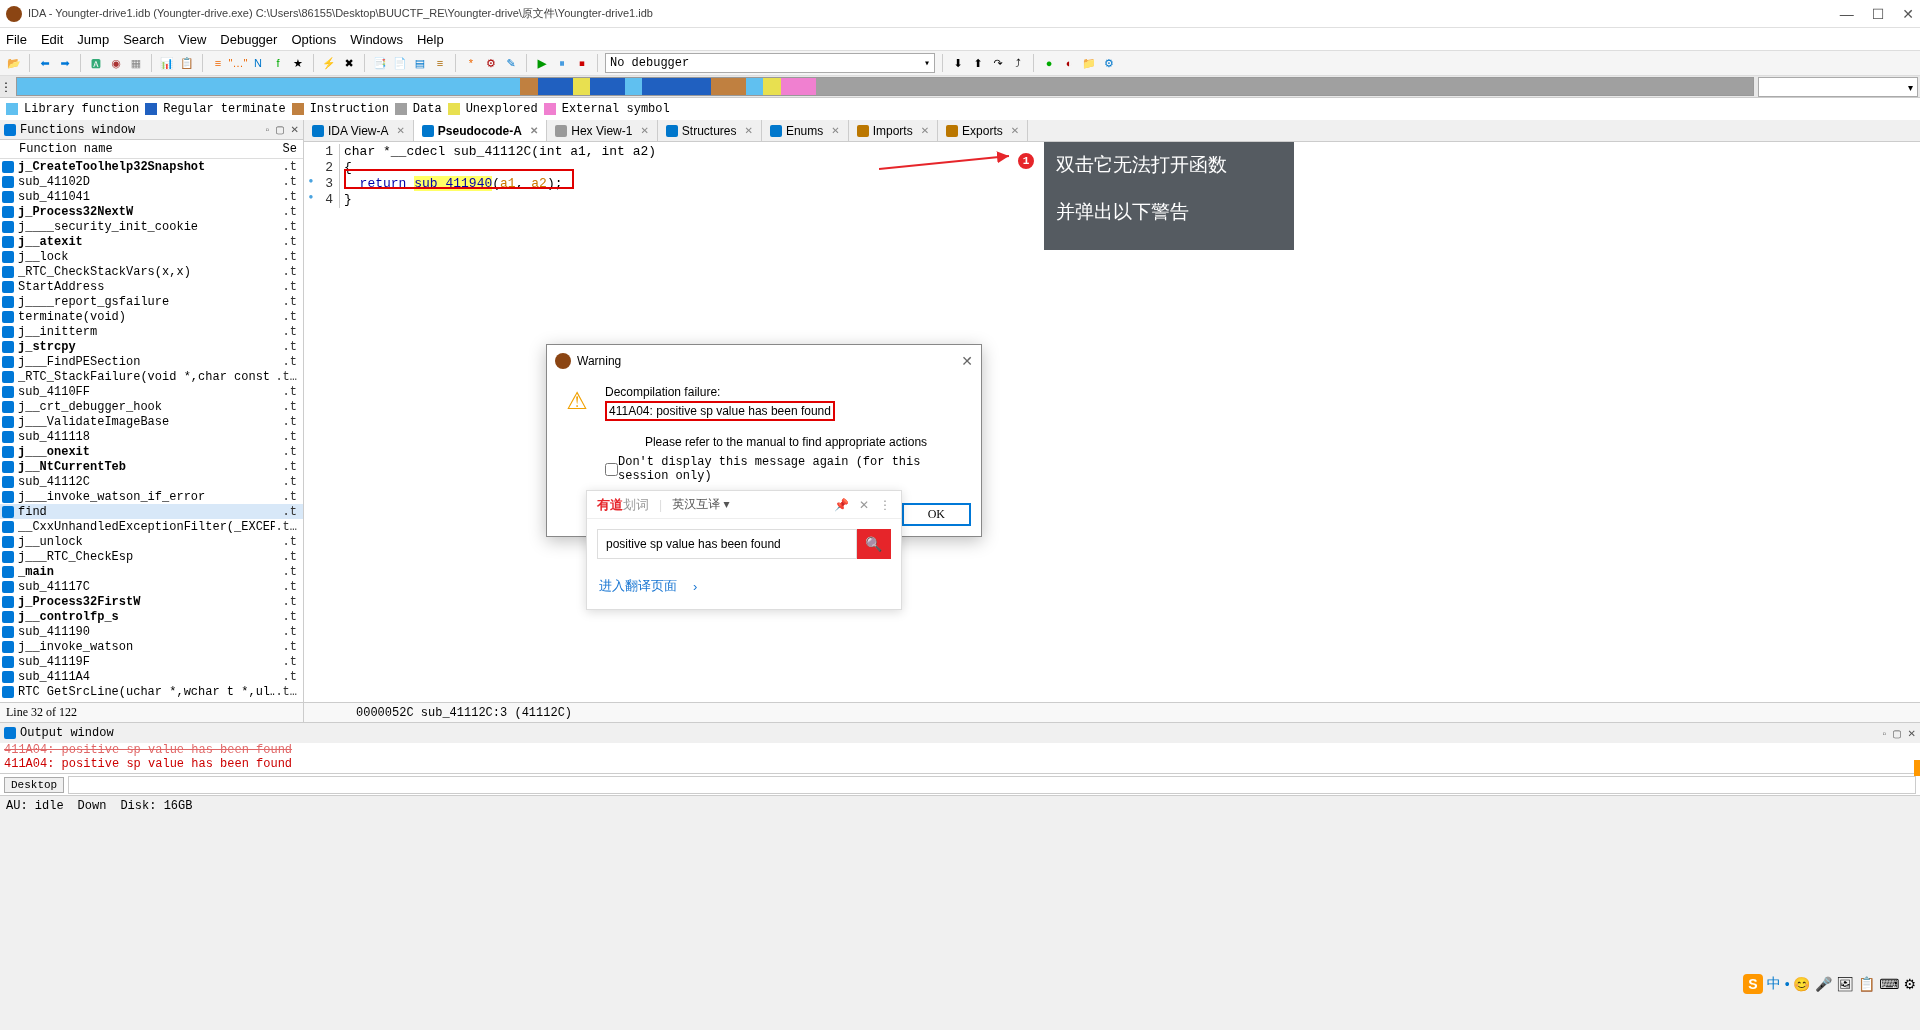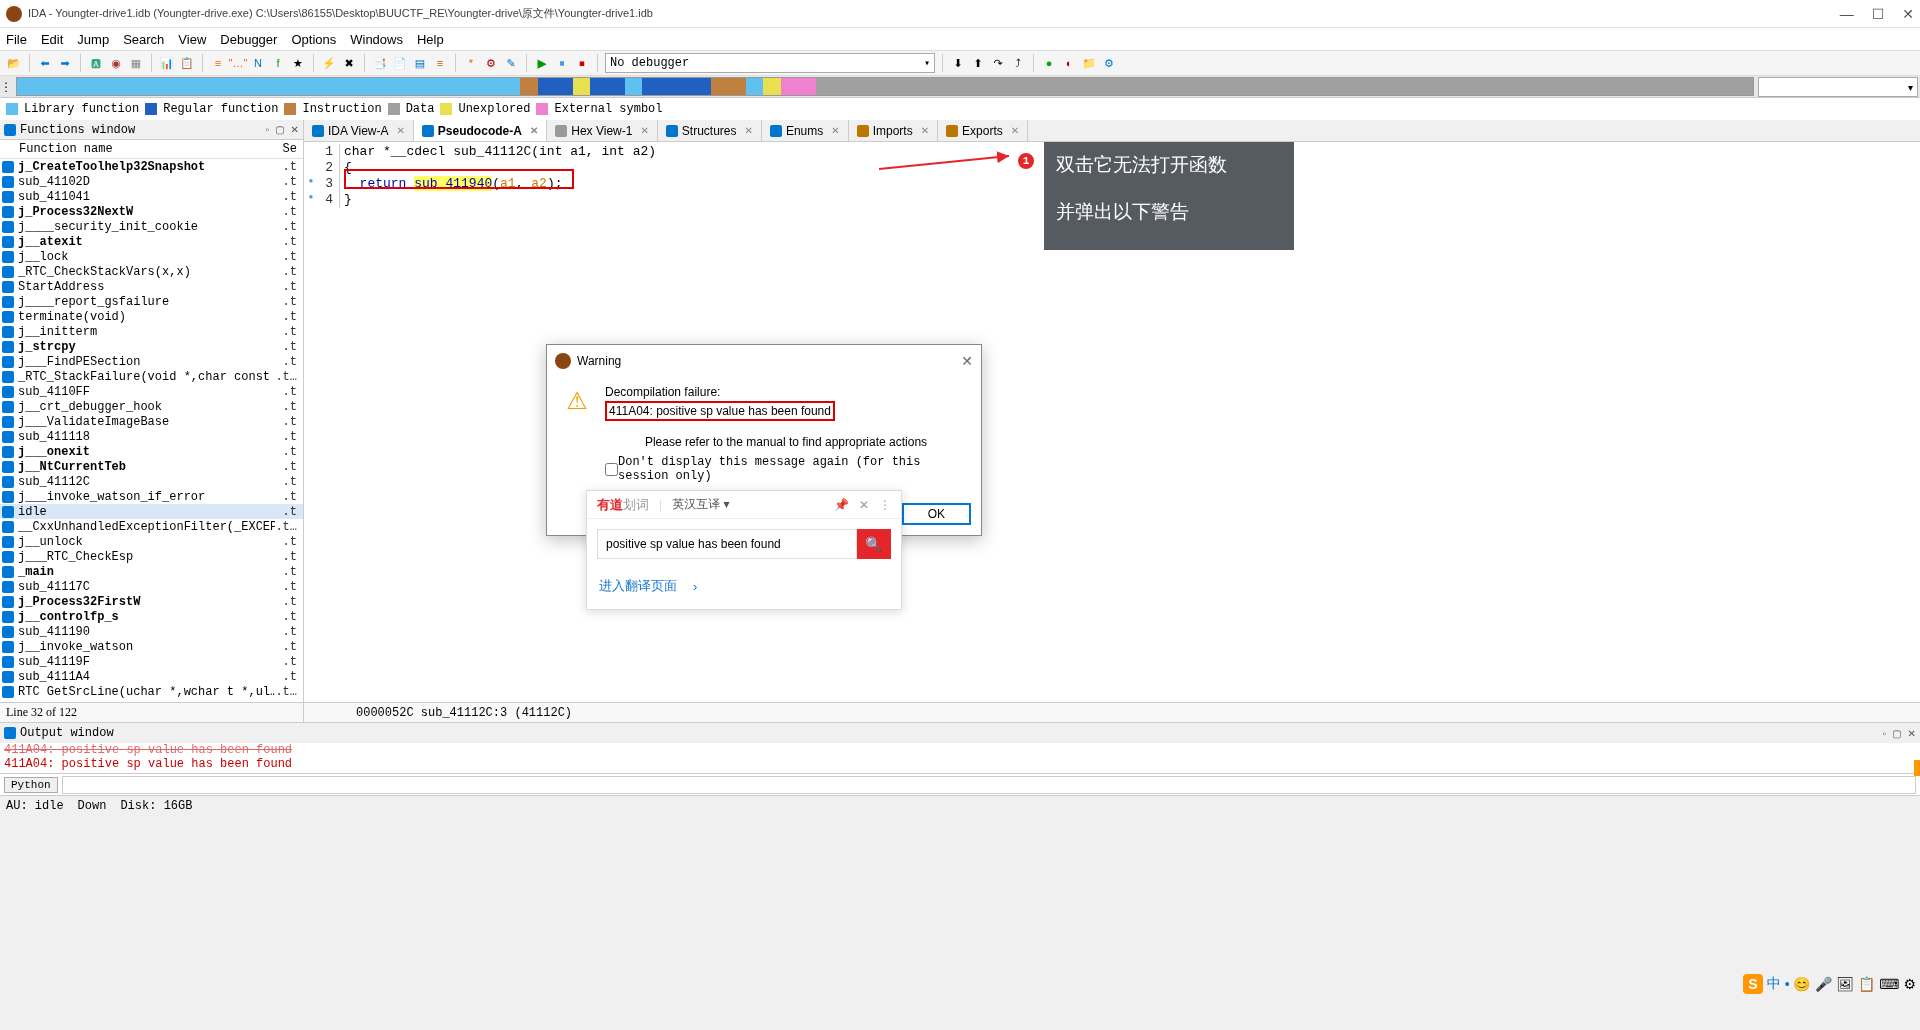--- a/index.html
+++ b/index.html
@@ -76,21 +76,21 @@
   .dlg-title .ico { width: 16px; height: 16px; background: #8b4513; border-radius: 50%; margin-right: 6px; }
   .dlg-title .txt { flex: 1; font-size: 12px; }
   .dlg-title .cls { font-size: 14px; color: #666; cursor: pointer; }
   .dlg-body { padding: 8px 14px 14px; font-size: 12px; }
   .dlg-row1 { display: flex; gap: 12px; }
   .warn-ico { width: 32px; height: 32px; display: flex; align-items: center; justify-content: center; font-size: 24px; color: #f0a000; }
   .dlg-msg { flex: 1; }
   .dlg-sub { margin-top: 14px; margin-left: 44px; text-align: center; }
   .dlg-chk { margin-top: 6px; margin-left: 44px; display: flex; align-items: center; gap: 0; }
   .dlg-btns { display: flex; justify-content: flex-end; padding: 6px 10px 10px; }
-  .ok-btn { border: 2px solid #0078d7; background: #fff; padding: 2px 24px; font-size: 12px; cursor: pointer; }
+  .ok-btn { border: 2px solid #0078d7; background: #fff; padding: 2px 24px; font-size: 12px; cursor: pointer; font-family: Liberation Serif, serif; }
   .redbox2 { border: 2px solid #e00000; }
   
   .trans { position: absolute; left: 586px; top: 490px; width: 316px; background: #fff; border: 1px solid #ddd; box-shadow: 0 2px 10px rgba(0,0,0,.15); z-index: 11; }
   .trans-hdr { height: 28px; display: flex; align-items: center; padding: 0 10px; gap: 10px; border-bottom: 1px solid #eee; }
   .trans-logo { font-size: 13px; }
   .trans-logo .r { color: #e6252a; font-weight: bold; }
   .trans-logo .g { color: #999; }
   .trans-mode { font-size: 12px; color: #555; }
   .trans-icons { margin-left: auto; display: flex; gap: 10px; color: #999; }
   .trans-search { padding: 10px; display: flex; gap: 0; }
@@ -200,21 +200,21 @@
       <div class="nav-blk" style="width:54%;background:#a0a0a0"></div>
     </div>
   </div>
   <div class="tb-combo" style="width:160px;margin:1px 2px"></div>
 </div>
 
 <div class="legend mono">
   <span class="sw" style="background:#60c0f0"></span>
     <span>Library function</span>
   <span class="sw" style="background:#2060c0"></span>
-    <span>Regular function</span>
+    <span>Regular terminate</span>
   <span class="sw" style="background:#c08040"></span>
     <span>Instruction</span>
   <span class="sw" style="background:#a0a0a0"></span>
     <span>Data</span>
   <span class="sw" style="background:#e8e050"></span>
     <span>Unexplored</span>
   <span class="sw" style="background:#f080d0"></span>
     <span>External symbol</span>
 </div>
 
@@ -345,21 +345,21 @@
           <span class="nm">sub_41112C</span>
           <span class="se">.t</span>
         </div>
         <div class="fn-row">
           <span class="fi"></span>
           <span class="nm">j___invoke_watson_if_error</span>
           <span class="se">.t</span>
         </div>
         <div class="fn-row sel">
           <span class="fi"></span>
-          <span class="nm">idle</span>
+          <span class="nm">find</span>
           <span class="se">.t</span>
         </div>
         <div class="fn-row">
           <span class="fi"></span>
           <span class="nm">__CxxUnhandledExceptionFilter(_EXCEP…</span>
           <span class="se">.t…</span>
         </div>
         <div class="fn-row">
           <span class="fi"></span>
           <span class="nm">j__unlock</span>
@@ -513,21 +513,21 @@
       <span>✕</span>
     </div>
   </div>
   <div class="output-body mono">
     <div style="text-decoration:line-through;opacity:.6">411A04: positive sp value has been found</div>
     <div>411A04: positive sp value has been found</div>
   </div>
 </div>
 
 <div class="py-line">
-  <span class="py-btn mono">Python</span>
+  <span class="py-btn mono">Desktop</span>
   <input class="mono" style="flex: 1 1 0%; border: 1px solid rgb(204, 204, 204); height: 18px; margin-right: 4px; padding: 0px 4px;">
 </div>
 
 <div class="bottom-status mono">
   <span>AU: idle</span>
   <span>Down</span>
   <span>Disk: 16GB</span>
 </div>
 
 <div class="dialog">

